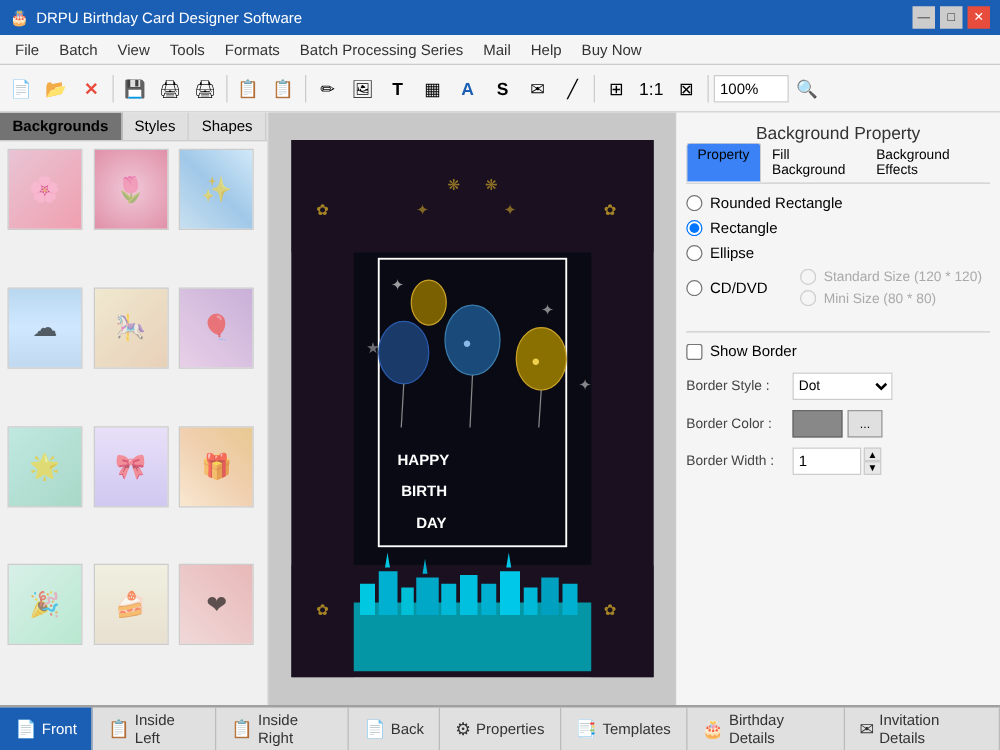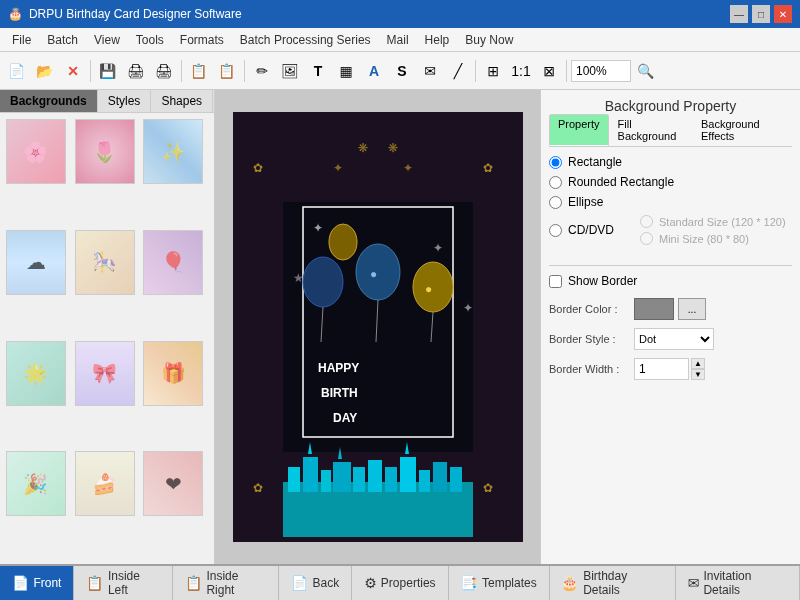--- a/index.html
+++ b/index.html
@@ -35,21 +35,21 @@
 
     
     .canvas-area { flex: 1; background: #c8c8c8; display: flex; align-items: center; justify-content: center; overflow: hidden; position: relative; }
     .card-canvas { width: 290px; height: 430px; position: relative; overflow: hidden; }
 
     
     .right-panel { width: 260px; background: #f5f5f5; border-left: 1px solid #ccc; display: flex; flex-direction: column; flex-shrink: 0; padding: 8px; }
     .panel-title { font-size: 14px; font-weight: normal; color: #333; text-align: center; margin-bottom: 0; }
     .prop-tabs { display: flex; border-bottom: 1px solid #ccc; margin-bottom: 8px; }
     .prop-tab { padding: 3px 8px; cursor: pointer; font-size: 11px; border: 1px solid transparent; border-radius: 3px 3px 0 0; }
-    .prop-tab.active { background: #86efac; border-color: #ccc; border-bottom-color: white; }
+    .prop-tab.active { background: #3b82f6; border-color: #ccc; border-bottom-color: white; }
     .prop-section-label { font-size: 11px; color: #444; margin-bottom: 8px; }
     .radio-group { display: flex; flex-direction: column; gap: 6px; margin-bottom: 12px; }
     .radio-row { display: flex; align-items: center; gap: 6px; }
     .radio-row input[type=radio] { cursor: pointer; }
     .radio-row label { cursor: pointer; font-size: 12px; }
     .cd-options { margin-left: 20px; display: flex; flex-direction: column; gap: 4px; }
     .cd-option { display: flex; align-items: center; gap: 6px; }
     .cd-option input { cursor: pointer; }
     .cd-option label { font-size: 11px; color: #888; }
     .divider { height: 1px; background: #ccc; margin: 8px 0; }
@@ -262,26 +262,26 @@
 
     <div class="prop-tabs">
       <div class="prop-tab active">Property</div>
       <div class="prop-tab">Fill Background</div>
       <div class="prop-tab">Background Effects</div>
     </div>
 
 
     <div class="radio-group">
       <div class="radio-row">
+        <input type="radio" name="shape" id="rounded-rectangle" style="">
+        <label for="rounded-rectangle">Rounded Rectangle</label>
+      </div>
+      <div class="radio-row">
         <input type="radio" name="shape" id="rectangle" checked="" style="">
         <label for="rectangle">Rectangle</label>
-      </div>
-      <div class="radio-row">
-        <input type="radio" name="shape" id="rounded-rectangle" style="">
-        <label for="rounded-rectangle">Rounded Rectangle</label>
       </div>
       <div class="radio-row">
         <input type="radio" name="shape" id="ellipse" style="">
         <label for="ellipse">Ellipse</label>
       </div>
       <div class="radio-row">
         <input type="radio" name="shape" id="cddvd" style="">
         <label for="cddvd">CD/DVD</label>
         <div class="cd-options">
           <div class="cd-option">
@@ -297,37 +297,37 @@
     </div>
 
     <div class="divider"></div>
 
     <div class="checkbox-row">
       <input type="checkbox" id="showBorder" style="">
       <label for="showBorder">Show Border</label>
     </div>
 
     <div class="prop-row">
-      <span class="prop-label">Border Color :</span>
-      <div class="color-swatch"></div>
-      <button class="dots-btn">...</button>
-    </div>
-
-    <div class="prop-row">
       <span class="prop-label">Border Style :</span>
       <select class="style-select">
         <option>Solid</option>
         <option selected="">Dot</option>
         <option>Dash</option>
         <option>DashDot</option>
         <option>DashDotDot</option>
       </select>
     </div>
 
     <div class="prop-row">
+      <span class="prop-label">Border Color :</span>
+      <div class="color-swatch"></div>
+      <button class="dots-btn">...</button>
+    </div>
+
+    <div class="prop-row">
       <span class="prop-label">Border Width :</span>
       <input class="width-input" type="text" value="1" style="">
       <div class="spin-btn">
         <button class="spin-up">▲</button>
         <button class="spin-down">▼</button>
       </div>
     </div>
   </div>
 
 </div>

